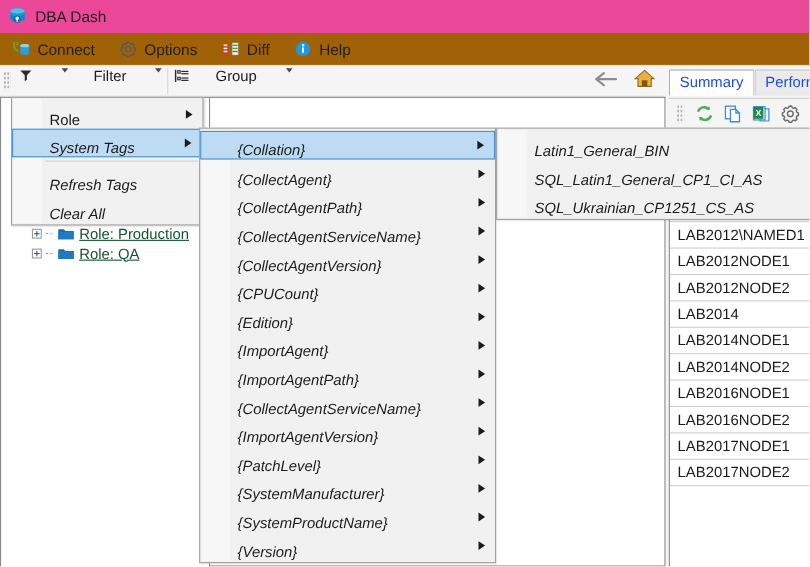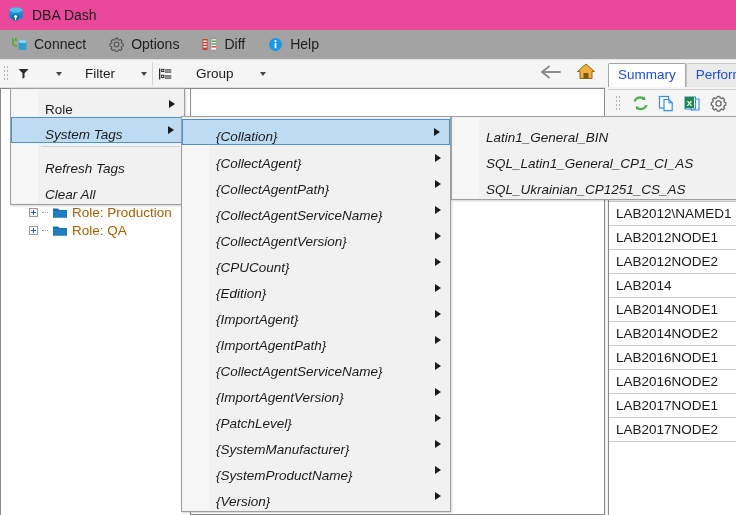--- a/index.html
+++ b/index.html
@@ -18,41 +18,41 @@
   #titlebar {
     position:absolute; left:0; top:0; width:736px; height:30px;
     background:#ec4899;
     display:flex; align-items:center; gap:7px; padding-left:7px;
   }
   #titlebar .title-text { font-size:14px; color:#202020; }
 
   
   #menustrip {
     position:absolute; left:0; top:30px; width:736px; height:30px;
-    background:#a3a3a3;
+    background:#a16207;
     border-bottom:1px solid #e2e2e2;
-    display:flex; align-items:flex-start;
+    display:flex; align-items:center;
   }
   .mi {
     display:flex; align-items:center; gap:6px;
     height:28px; padding:0 11px; font-size:14px; color:#202020;
     cursor:default;
   }
 
   
   #toolstrip {
     position:absolute; left:0; top:60px; width:736px; height:28px;
     background:#f5f5f5; border-bottom:1px solid #dedede;
     display:flex; align-items:center;
   }
   .grip { width:7px; height:17px; margin:0 2px 0 3px;
           background-image:radial-gradient(#b4b4b4 36%, transparent 38%);
           background-size:3px 4px; }
   .tb {
-    display:flex; align-items:center; gap:23px;
+    display:flex; align-items:flex-start; gap:23px;
     height:24px; padding:0 5px; font-size:13.5px; color:#1b1b1b; cursor:default;
   }
   .caret { width:0;height:0;border-left:3.5px solid transparent;border-right:3.5px solid transparent;border-top:4px solid #454545; margin-left:3px;}
 
   
   #navicons { position:absolute; right:140px; top:62px; display:flex; gap:14px; align-items:center; }
 
   
   #rightpanel { position:absolute; left:605px; top:60px; width:131px; height:455px; background:#f5f5f5; }
   #tabrow { position:absolute; left:608px; top:62px; height:25px; display:flex; align-items:flex-end; }
@@ -94,21 +94,21 @@
   .expander {
     width:9px; height:9px; border:1px solid #9a9a9a; background:#fff;
     position:relative; flex:0 0 auto;
   }
   .expander:before, .expander:after {
     content:""; position:absolute; background:#1b5e9e;
   }
   .expander:before { left:1px; top:3px; width:5px; height:1px; }
   .expander:after { left:3px; top:1px; width:1px; height:5px; }
   .dots { width:6px; border-top:1px dotted #9a9a9a; height:1px; }
-  .tlabel { font-size:13.5px; color:#a16207; white-space:nowrap; }
+  .tlabel { font-size:13.5px; color:#14532d; white-space:nowrap;text-decoration:underline; }
 
   
   .menu {
     position:absolute; background:#f1f1f1;
     border:1px solid #a0a0a0; box-shadow:1px 1px 2px rgba(0,0,0,.18);
     padding:2px 0;
   }
   .menu .gutter { position:absolute; left:1px; top:1px; bottom:1px; width:26px; background:#f7f7f7; }
   .menuitem {
     position:relative; display:flex; align-items:flex-end;

